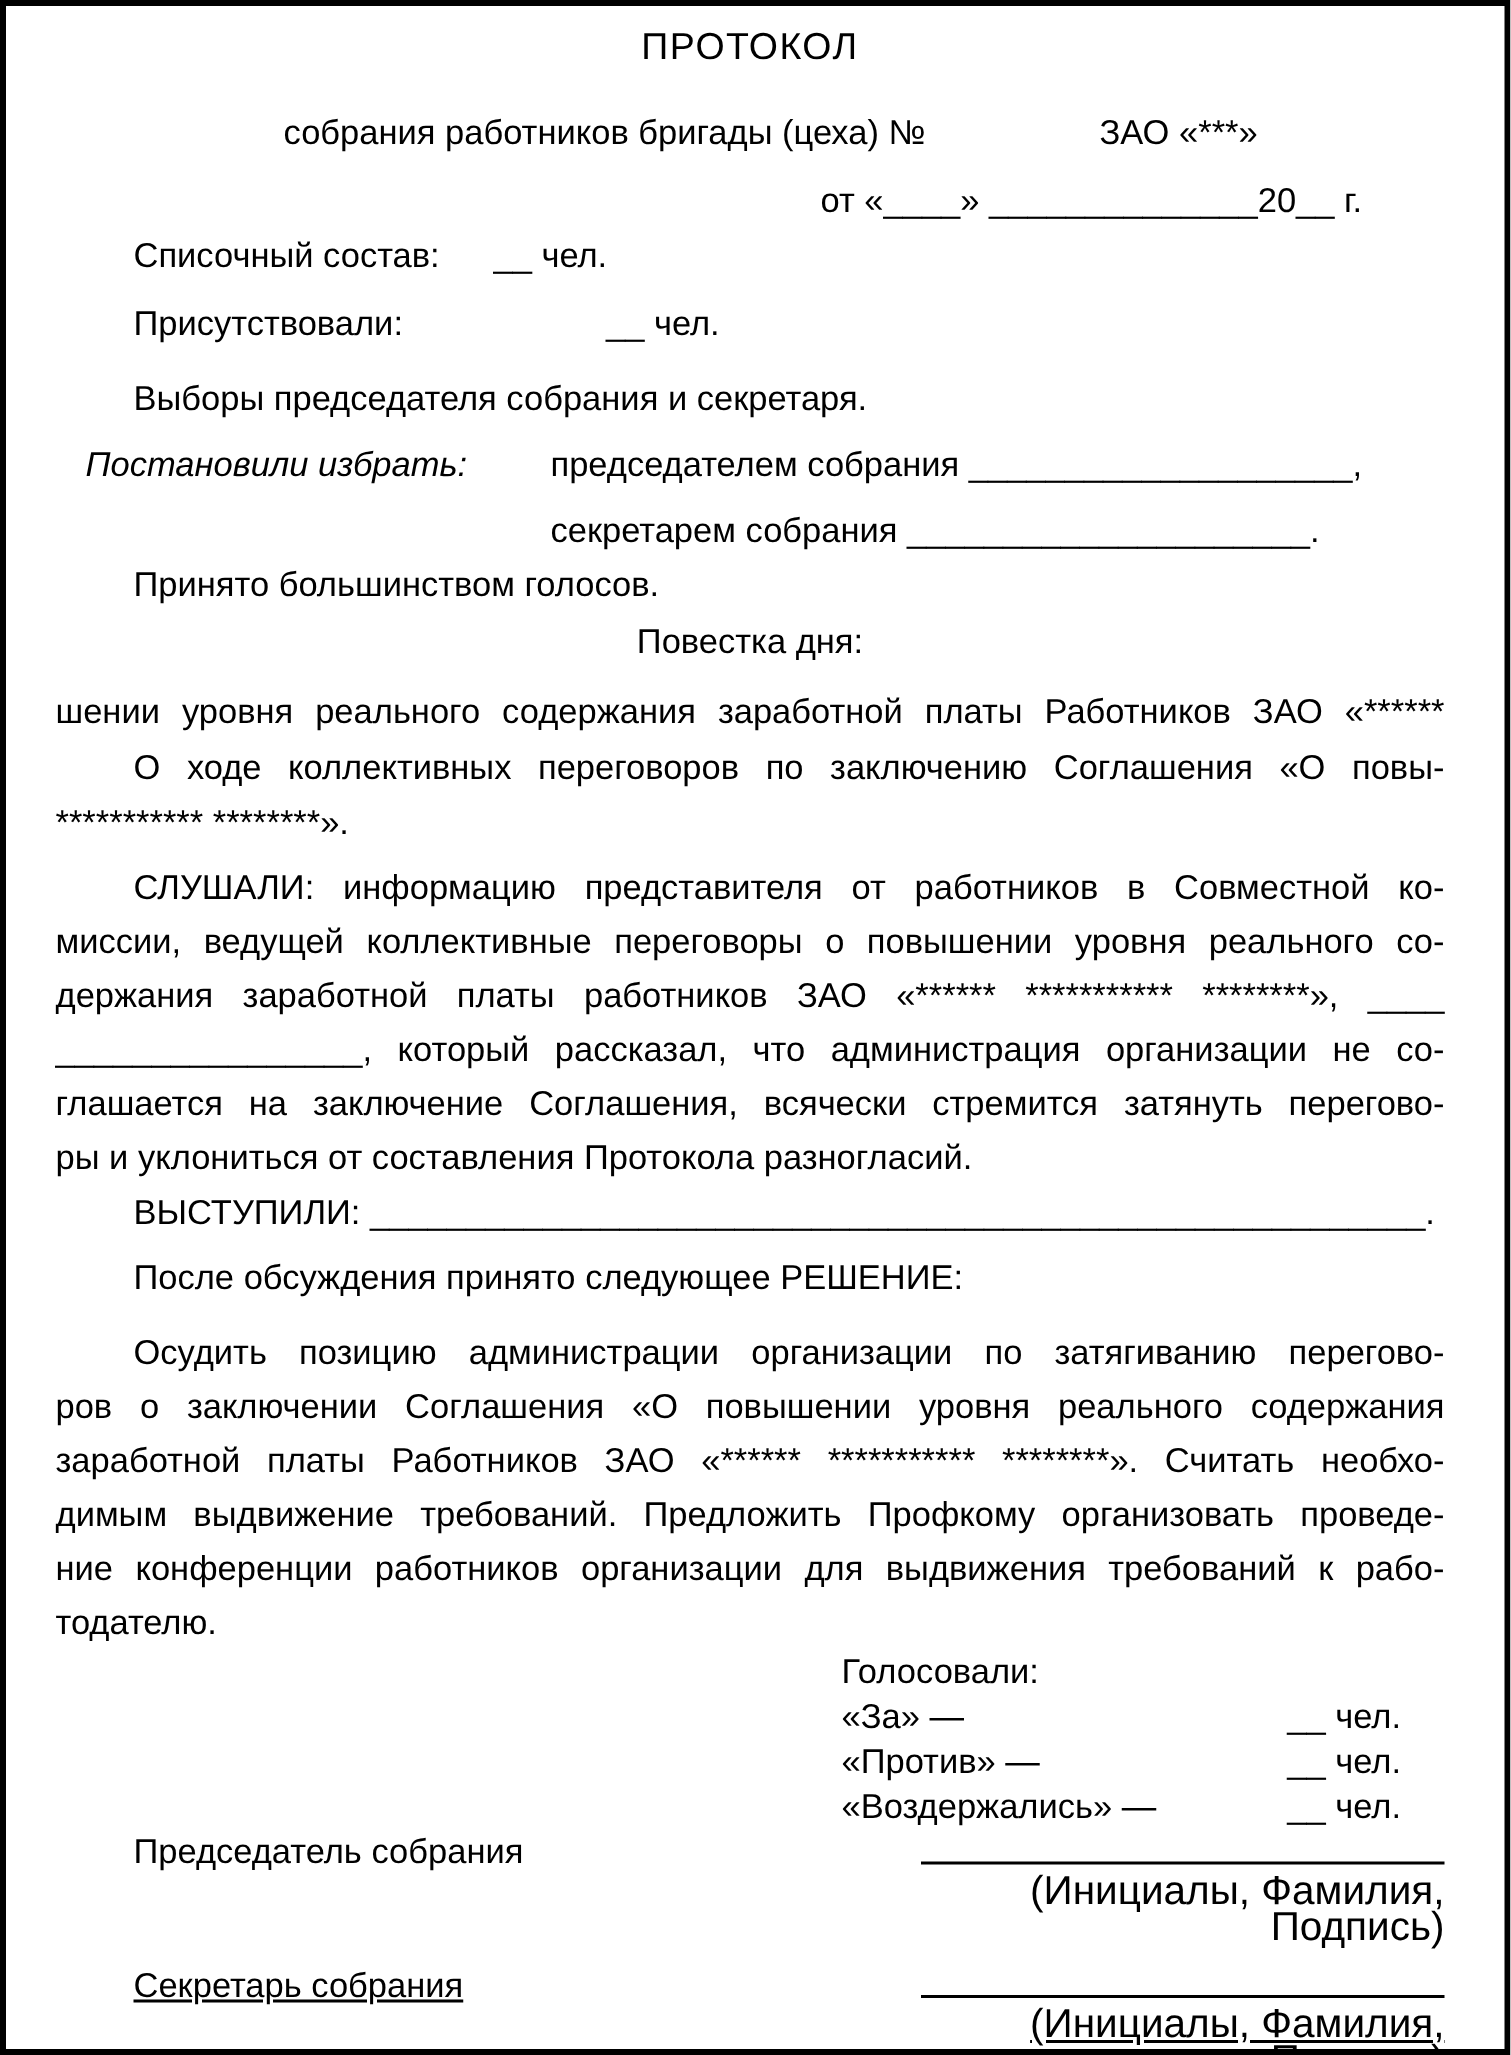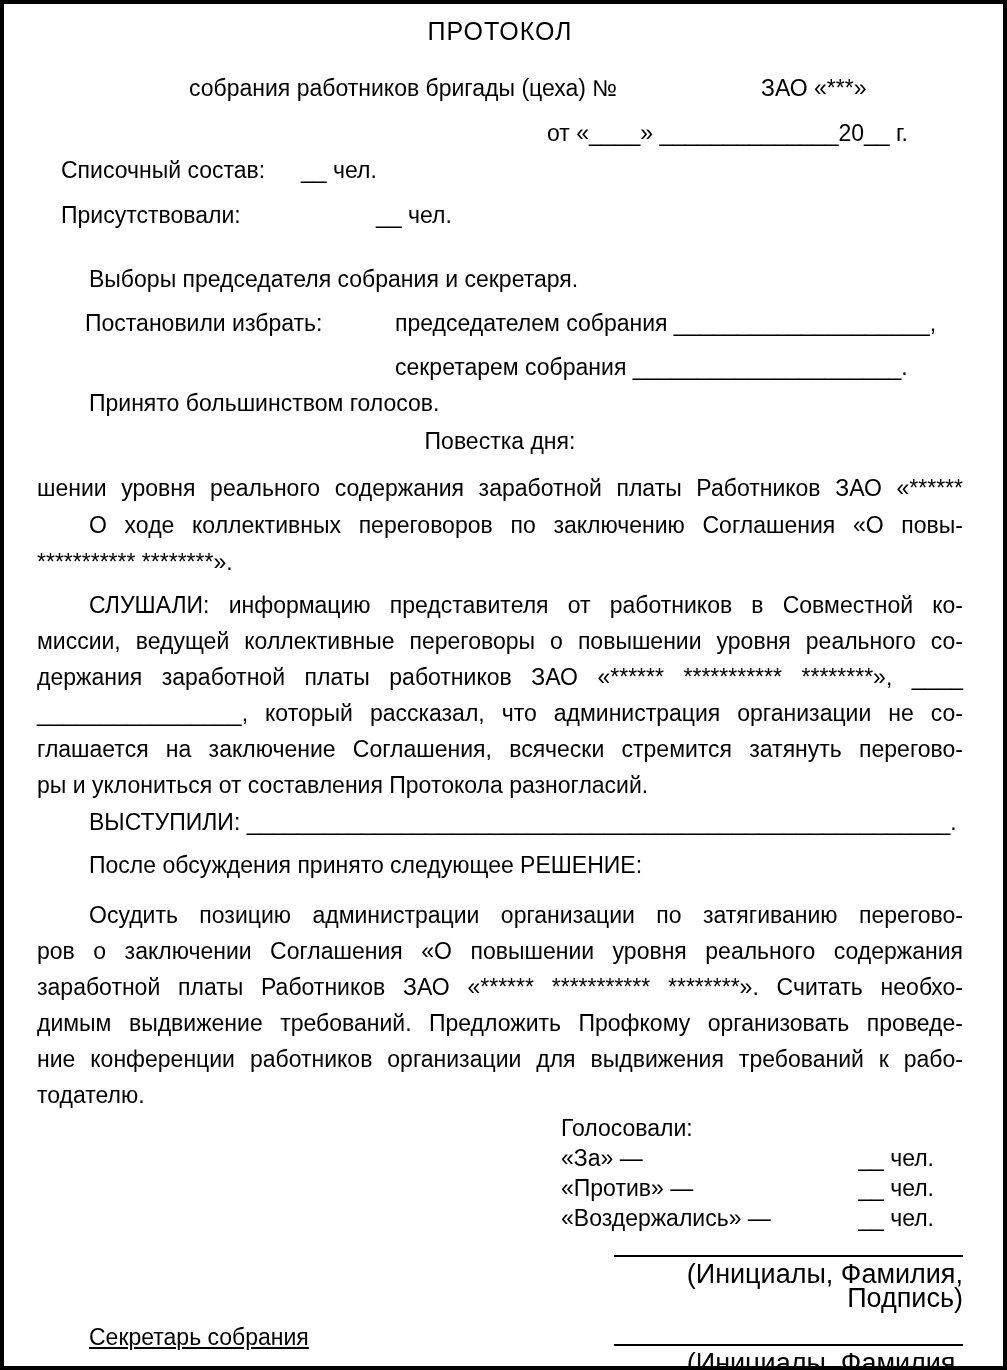--- a/index.html
+++ b/index.html
@@ -11,30 +11,30 @@
     padding:12px 40px 0 33px;
     font-family:"Liberation Sans", sans-serif;
     font-size:23px;
     color:#000;
     overflow:hidden;
     background:#fff;
   }
   .title{text-align:center;font-size:25px;letter-spacing:1px;line-height:30px;}
   .line2{position:relative;margin-top:28px;line-height:28px;white-space:nowrap;}
   .line2 .left{margin-left:152px;}
-  .line2 .org{position:absolute;left:724px;top:0;}
+  .line2 .org{position:absolute;left:696px;top:0;}
   .date-line{margin-top:17px;line-height:28px;text-align:right;padding-right:55px;white-space:nowrap;}
-  .kv{margin-left:24px;line-height:26px;white-space:nowrap;}
+  .kv{margin-left:52px;line-height:26px;white-space:nowrap;}
   .kv .k{display:inline-block;}
   .kv1{margin-top:10px;}  .kv1 .k{width:240px;}
   .kv2{margin-top:19px;}  .kv2 .k{width:315px;}
   .standalone{margin-left:52px;line-height:26px;}
-  .elections{margin-top:38px;}
+  .elections{margin-top:24px;}
   .resolved{display:flex;margin-top:18px;}
-  .resolved .label{margin-left:48px;width:310px;flex:none;line-height:26px;}
+  .resolved .label{margin-left:20px;width:310px;flex:none;line-height:26px;font-style:italic;}
   .resolved .col{line-height:26px;}
   .resolved .col .l2{margin-top:18px;}
   .majority{margin-top:10px;}
   .agenda-head{margin-top:12px;text-align:center;line-height:26px;}
   .para{margin-top:16px;line-height:37px;}
   .para2{margin-top:6px;line-height:36px;}
   .para3{margin-top:19px;line-height:36px;}
   .jl{text-align:justify;text-align-last:justify;}
   .jlast{text-align:left;}
   .indent{text-indent:52px;}
@@ -127,20 +127,21 @@
       <span>«Против» —</span>
       <span>__ чел.</span>
     </div>
     <div class="vote-row">
       <span>«Воздержались» —</span>
       <span>__ чел.</span>
     </div>
   </div>
 
   <div class="sig-row sig-row1">
+    <span class="sig-label">Председатель собрания</span>
     <span class="sig-col">
       <span class="sig-line"></span>
       <span class="sig-caption">(Инициалы, Фамилия, Подпись)</span>
     </span>
   </div>
 
   <div class="sig-row sig-row2">
     <span class="sig-label">Секретарь собрания</span>
     <span class="sig-col">
       <span class="sig-line"></span>

